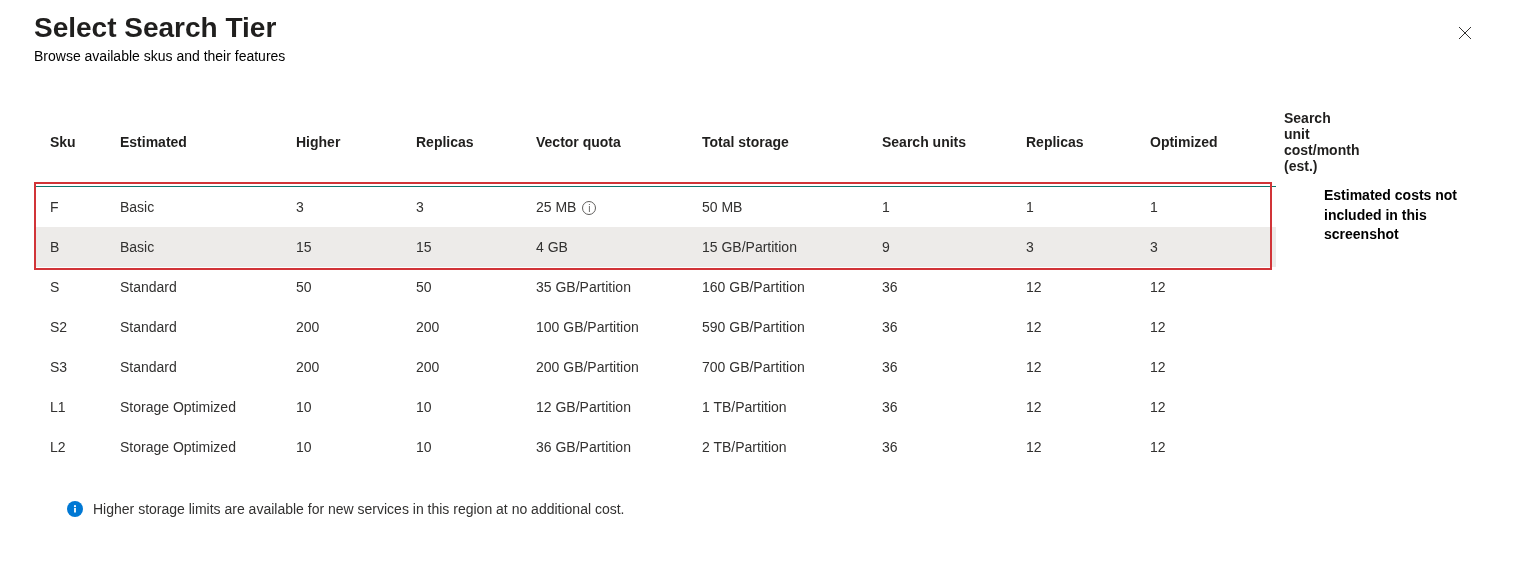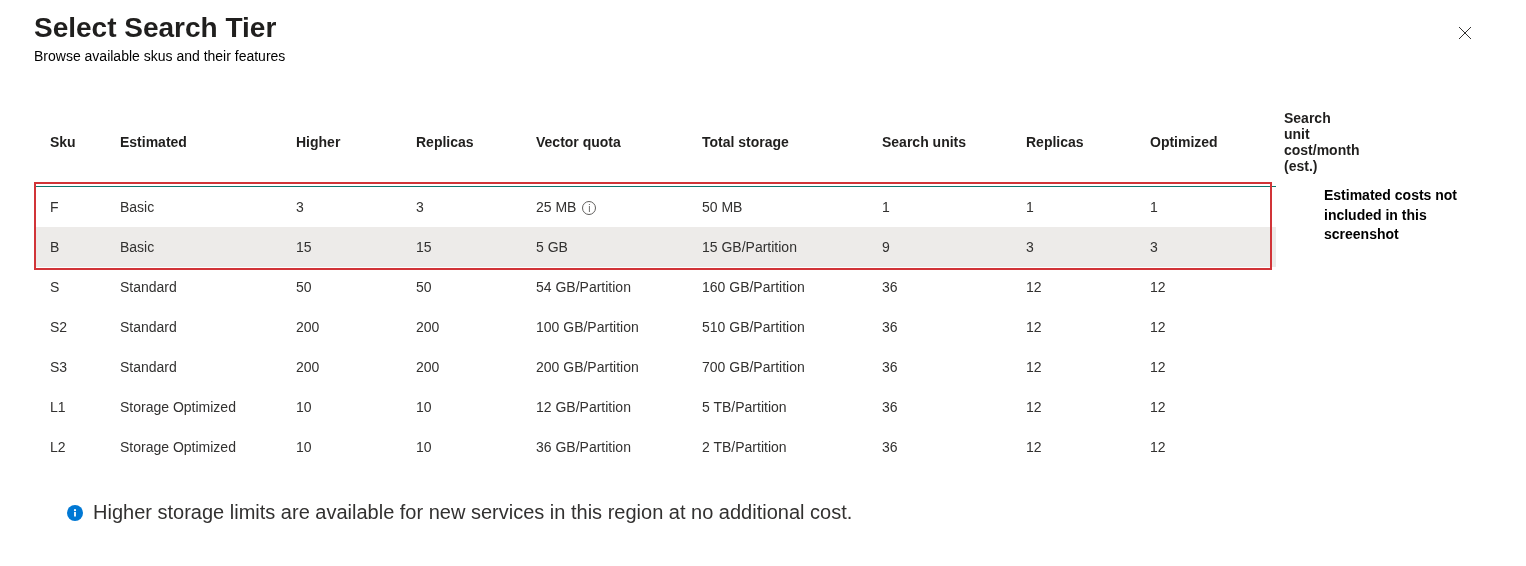--- a/index.html
+++ b/index.html
@@ -52,21 +52,21 @@
     .highlight-box {
       position: absolute; border: 2px solid #d13438; pointer-events: none;
       left: 0; top: 82px; width: 1238px; height: 88px;
     }
     .side-note {
       font-weight: 700; font-size: 14px; color: #000; margin-left: 48px;
       margin-top: 86px; width: 160px; line-height: 1.4;
     }
     .footer-note {
       margin-top: 34px; display: flex; align-items: center; gap: 10px;
-      font-size: 20px; color: #323130; padding-left: 33px;
+      font-size: 14px; color: #323130; padding-left: 33px;
     }
     .info-badge {
       width: 16px; height: 16px; border-radius: 50%; background: #0078d4;
       display: inline-flex; align-items: center; justify-content: center; flex-shrink: 0;
     }
     .info-badge svg { width: 10px; height: 10px; }
   </style>
 </head>
 <body>
 
@@ -110,46 +110,46 @@
               <td class="col-units">1</td>
               <td class="col-replicas">1</td>
               <td class="col-partitions">1</td>
               <td class="col-cost"></td>
             </tr>
             <tr class="selected">
               <td class="col-sku">B</td>
               <td class="col-offering">Basic</td>
               <td class="col-indexes">15</td>
               <td class="col-indexers">15</td>
-              <td class="col-vector">5 GB</td>
+              <td class="col-vector">4 GB</td>
               <td class="col-storage">15 GB/Partition</td>
               <td class="col-units">9</td>
               <td class="col-replicas">3</td>
               <td class="col-partitions">3</td>
               <td class="col-cost"></td>
             </tr>
             <tr>
               <td class="col-sku">S</td>
               <td class="col-offering">Standard</td>
               <td class="col-indexes">50</td>
               <td class="col-indexers">50</td>
-              <td class="col-vector">54 GB/Partition</td>
+              <td class="col-vector">35 GB/Partition</td>
               <td class="col-storage">160 GB/Partition</td>
               <td class="col-units">36</td>
               <td class="col-replicas">12</td>
               <td class="col-partitions">12</td>
               <td class="col-cost"></td>
             </tr>
             <tr>
               <td class="col-sku">S2</td>
               <td class="col-offering">Standard</td>
               <td class="col-indexes">200</td>
               <td class="col-indexers">200</td>
               <td class="col-vector">100 GB/Partition</td>
-              <td class="col-storage">510 GB/Partition</td>
+              <td class="col-storage">590 GB/Partition</td>
               <td class="col-units">36</td>
               <td class="col-replicas">12</td>
               <td class="col-partitions">12</td>
               <td class="col-cost"></td>
             </tr>
             <tr>
               <td class="col-sku">S3</td>
               <td class="col-offering">Standard</td>
               <td class="col-indexes">200</td>
               <td class="col-indexers">200</td>
@@ -159,21 +159,21 @@
               <td class="col-replicas">12</td>
               <td class="col-partitions">12</td>
               <td class="col-cost"></td>
             </tr>
             <tr>
               <td class="col-sku">L1</td>
               <td class="col-offering">Storage Optimized</td>
               <td class="col-indexes">10</td>
               <td class="col-indexers">10</td>
               <td class="col-vector">12 GB/Partition</td>
-              <td class="col-storage">5 TB/Partition</td>
+              <td class="col-storage">1 TB/Partition</td>
               <td class="col-units">36</td>
               <td class="col-replicas">12</td>
               <td class="col-partitions">12</td>
               <td class="col-cost"></td>
             </tr>
             <tr>
               <td class="col-sku">L2</td>
               <td class="col-offering">Storage Optimized</td>
               <td class="col-indexes">10</td>
               <td class="col-indexers">10</td>

